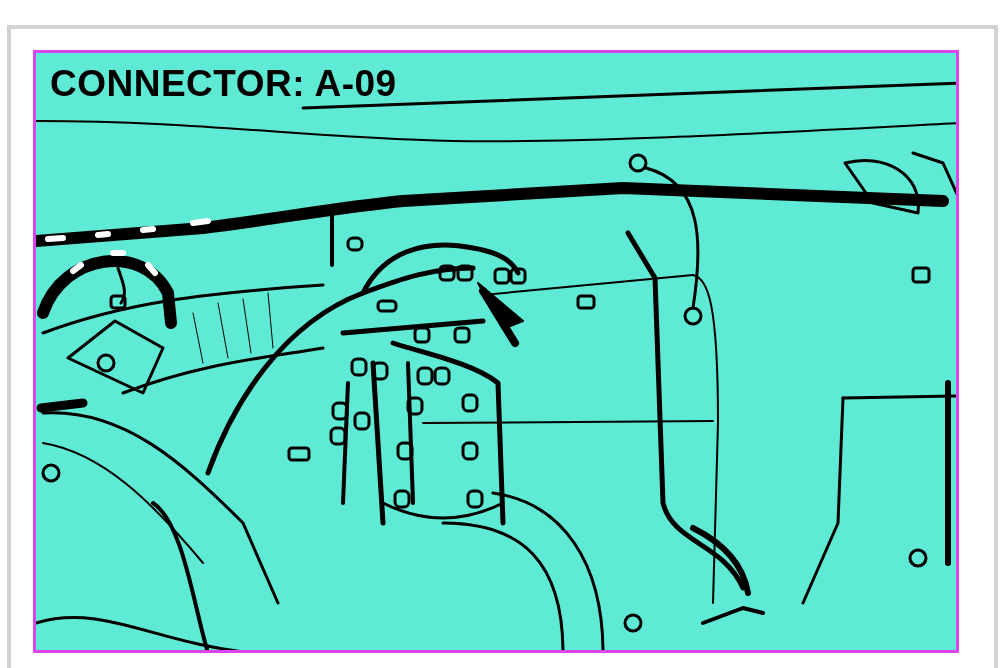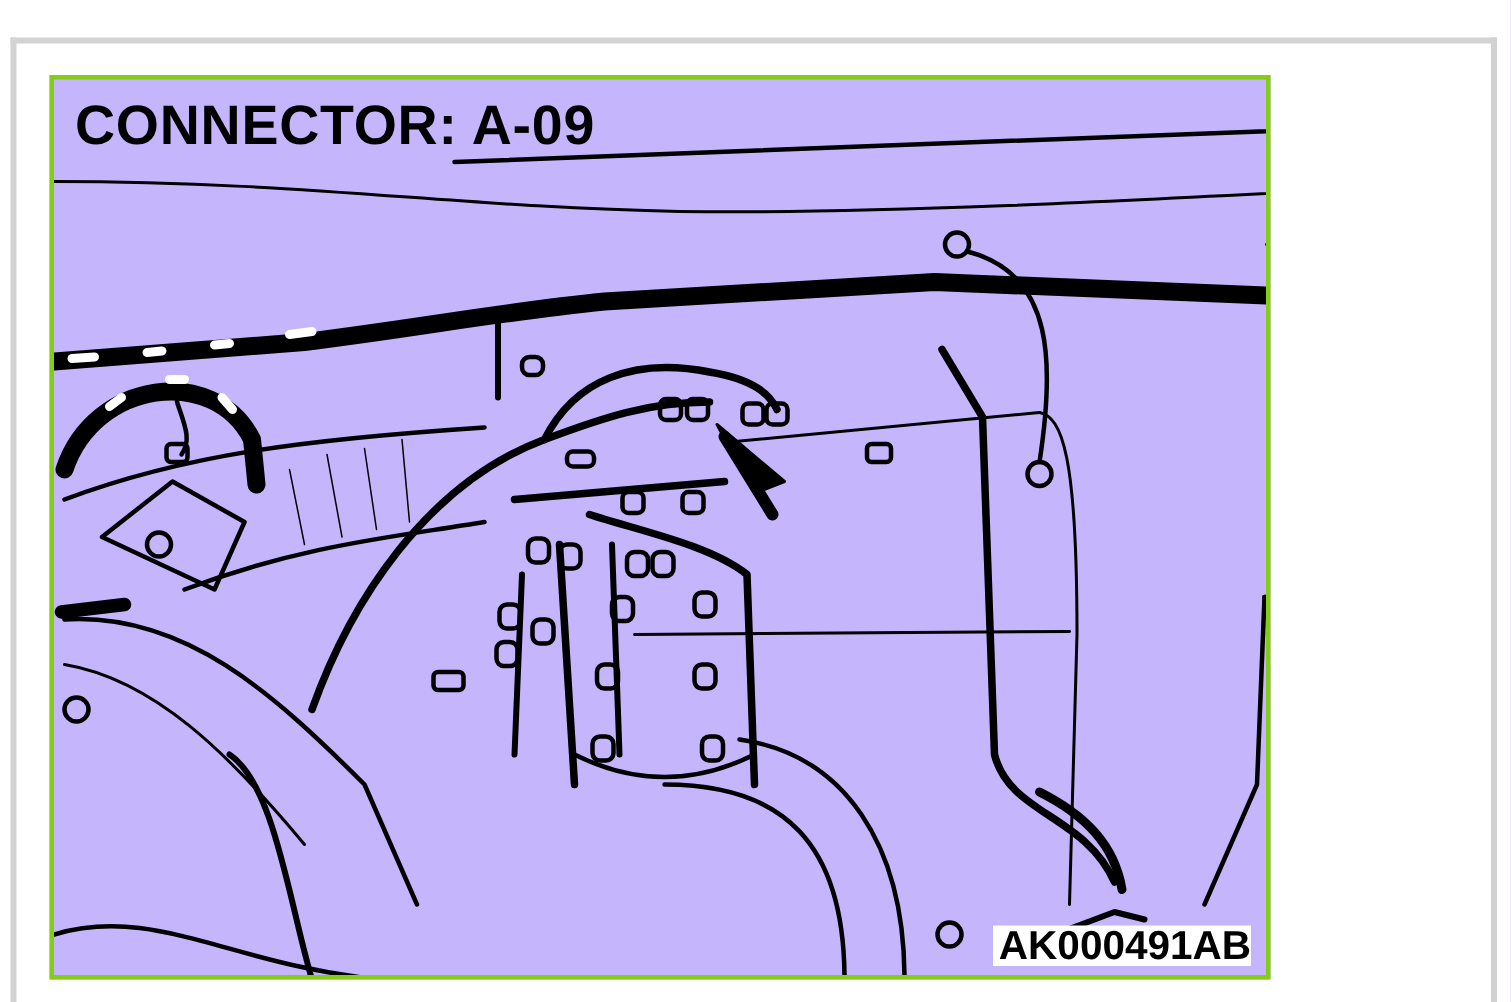--- a/index.html
+++ b/index.html
@@ -1,18 +1,18 @@
 <!DOCTYPE html>
 <html><head>
 <meta charset="utf-8">
 <style>
   html, body { margin: 0; padding: 0; background: #ffffff; }
   body { width: 1007px; height: 668px; position: relative; overflow: hidden; font-family: "Liberation Sans", sans-serif; }
   .outer-frame { position: absolute; left: 7px; top: 25px; width: 991px; height: 660px; border: 4px solid #d2d2d2; border-bottom: none; box-sizing: border-box; background: #fff; }
-  .diagram-box { position: absolute; left: 33px; top: 50px; width: 814px; height: 603px; border: 3px solid #84cc16; box-sizing: border-box; background: #c4b5fd; overflow: hidden; }
+  .diagram-box { position: absolute; left: 33px; top: 50px; width: 926px; height: 603px; border: 3px solid #d946ef; box-sizing: border-box; background: #5eead4; overflow: hidden; }
   .title { position: absolute; left: 14px; top: 12px; font-weight: bold; font-size: 37px; letter-spacing: 0.5px; color: #000; line-height: 1; }
   .code { position: absolute; right: 10px; bottom: 6px; font-weight: 900; font-size: 27px; color: #000; line-height: 1; background: #fff; padding-left: 4px; }
   svg.art { position: absolute; left: 0; top: 0; }
 </style>
 </head>
 <body>
 
 <div class="outer-frame"></div>
 
 <div class="diagram-box">
@@ -111,14 +111,13 @@
 
     <path d="M380 500 C 420 520, 460 520, 500 500" stroke-width="3"></path>
     <path d="M440 520 C 520 520, 560 560, 560 650" stroke-width="3"></path>
     <path d="M490 490 C 560 500, 600 560, 600 650" stroke-width="3"></path>
     <circle cx="630" cy="620" r="8" stroke-width="3"></circle>
     <path d="M150 500 C 180 520, 190 600, 205 650" stroke-width="4"></path>
     <path d="M33 620 C 100 600, 150 640, 250 650" stroke-width="3"></path>
     <path d="M700 620 L 740 605 L 760 610" stroke-width="4"></path>
   </svg>
   <div class="title">CONNECTOR: A-09</div>
-  <div class="code">AK000491AB</div>
 </div>
 
 </body></html>

